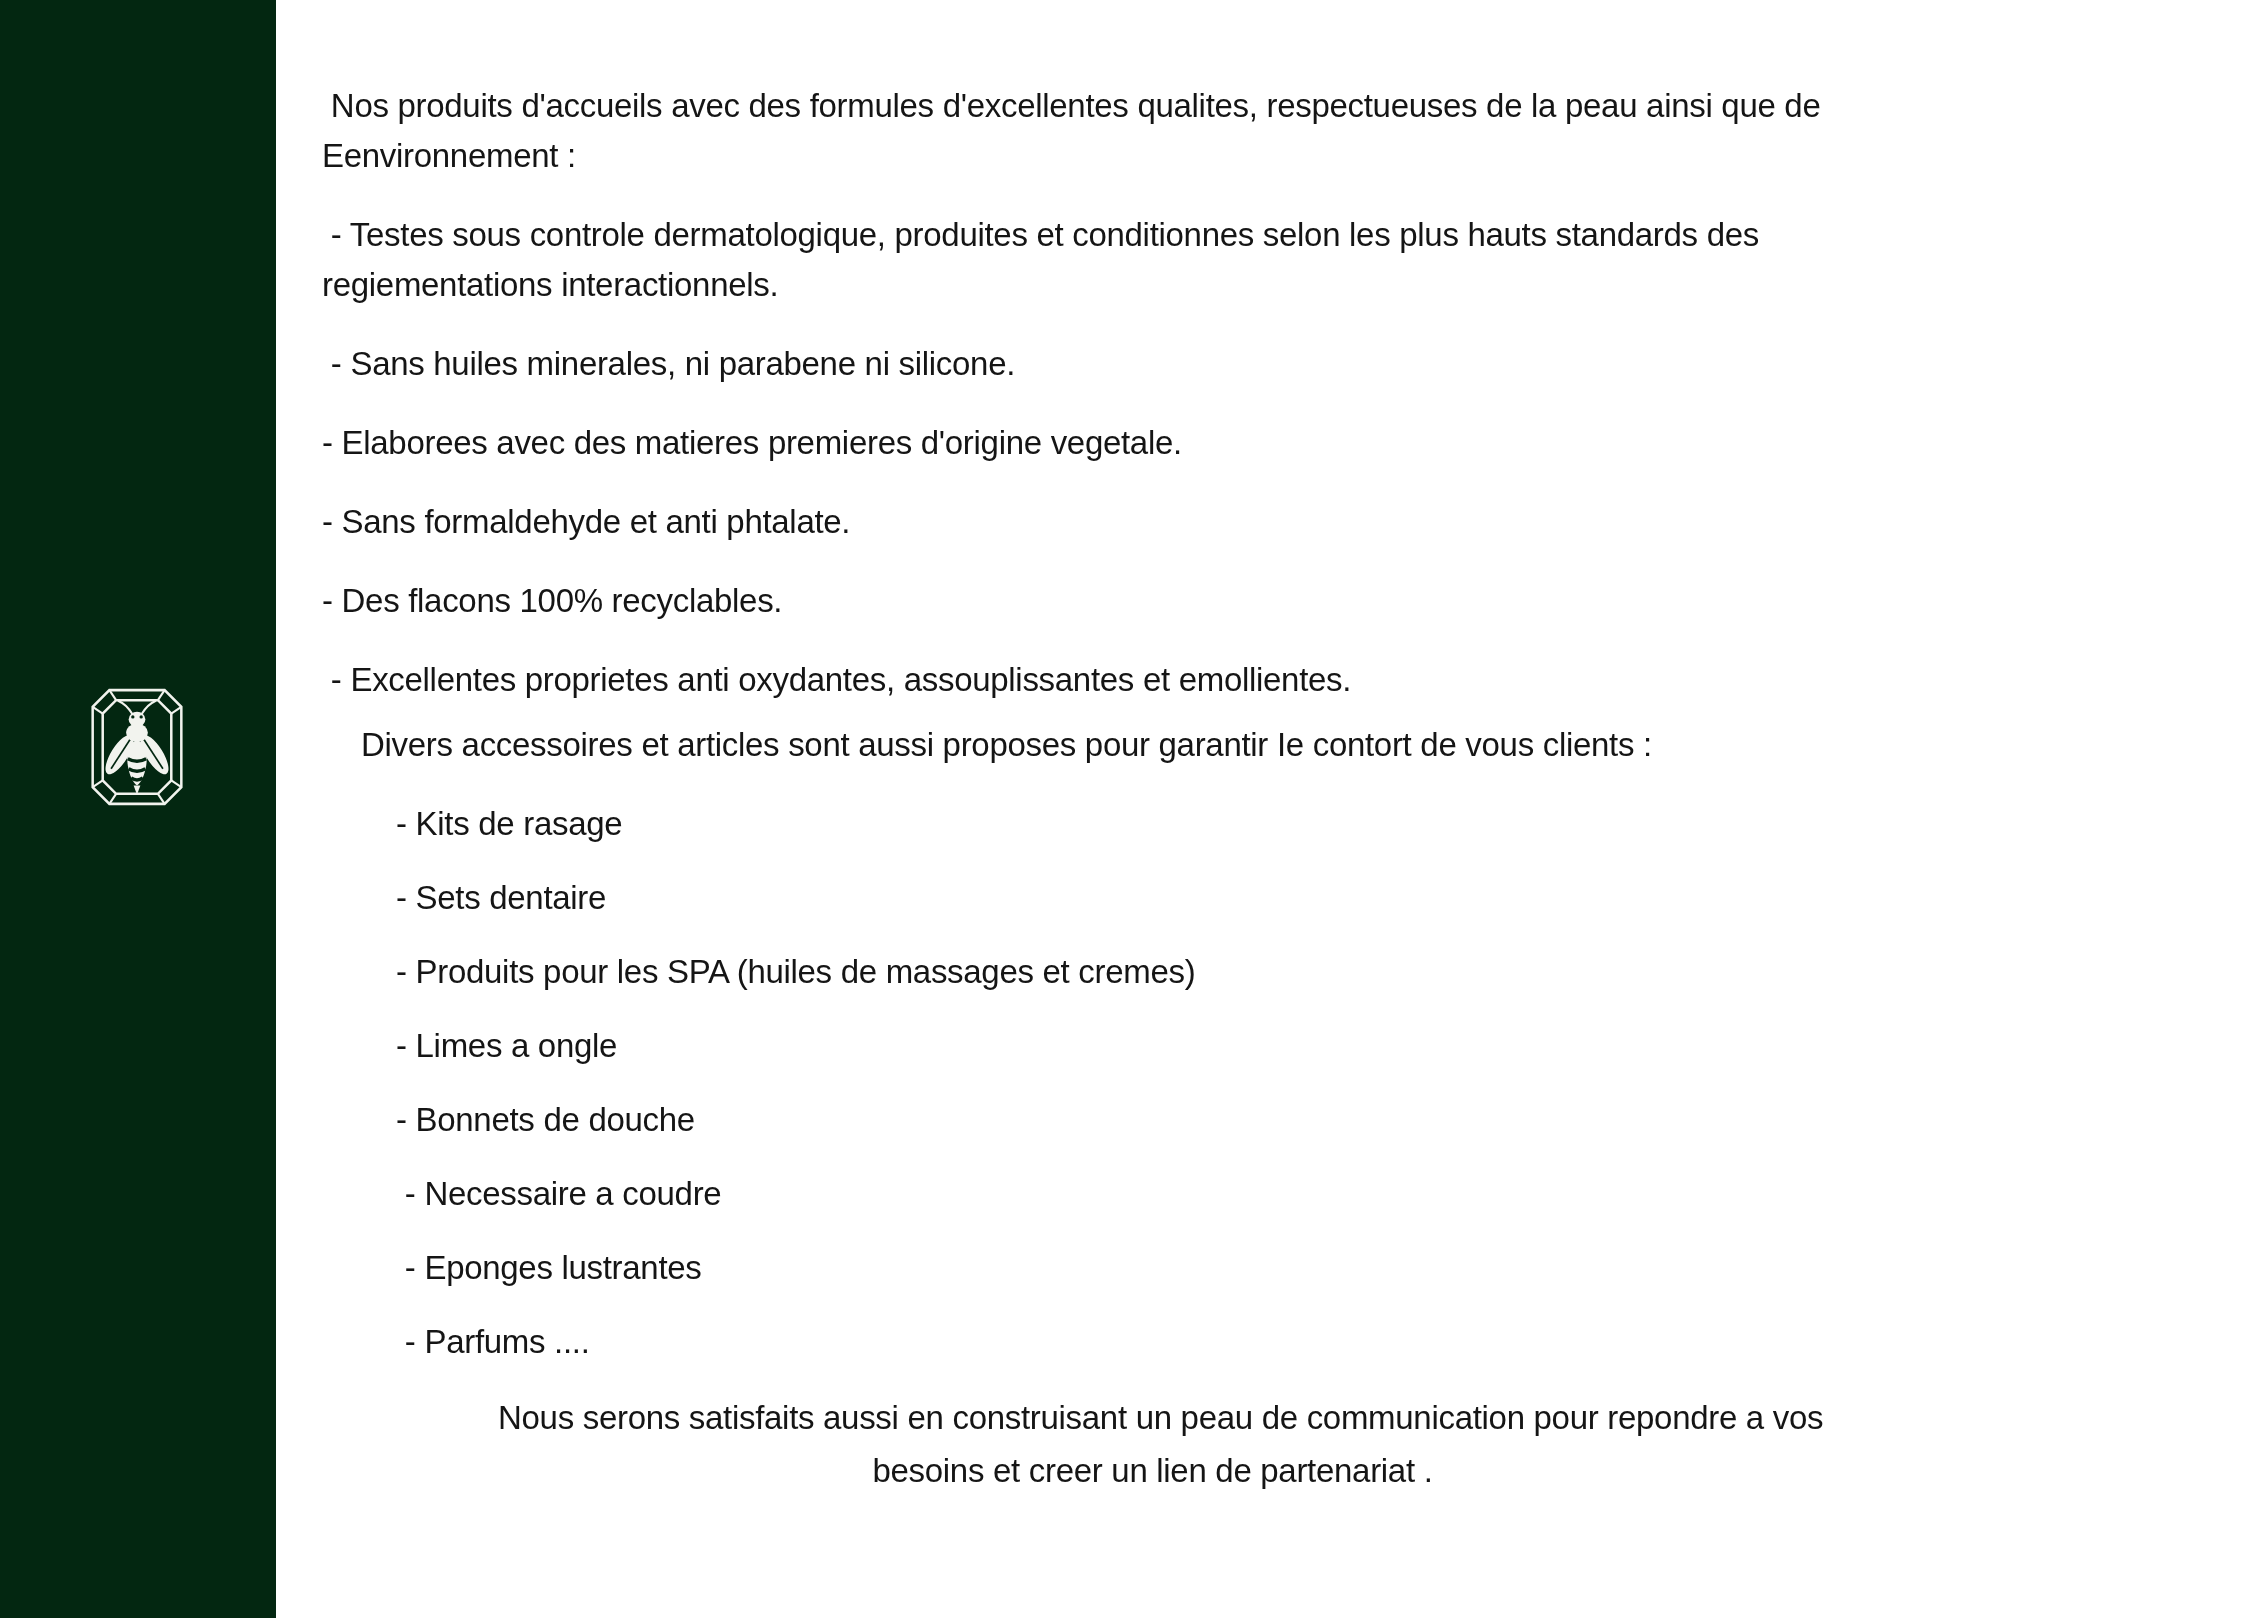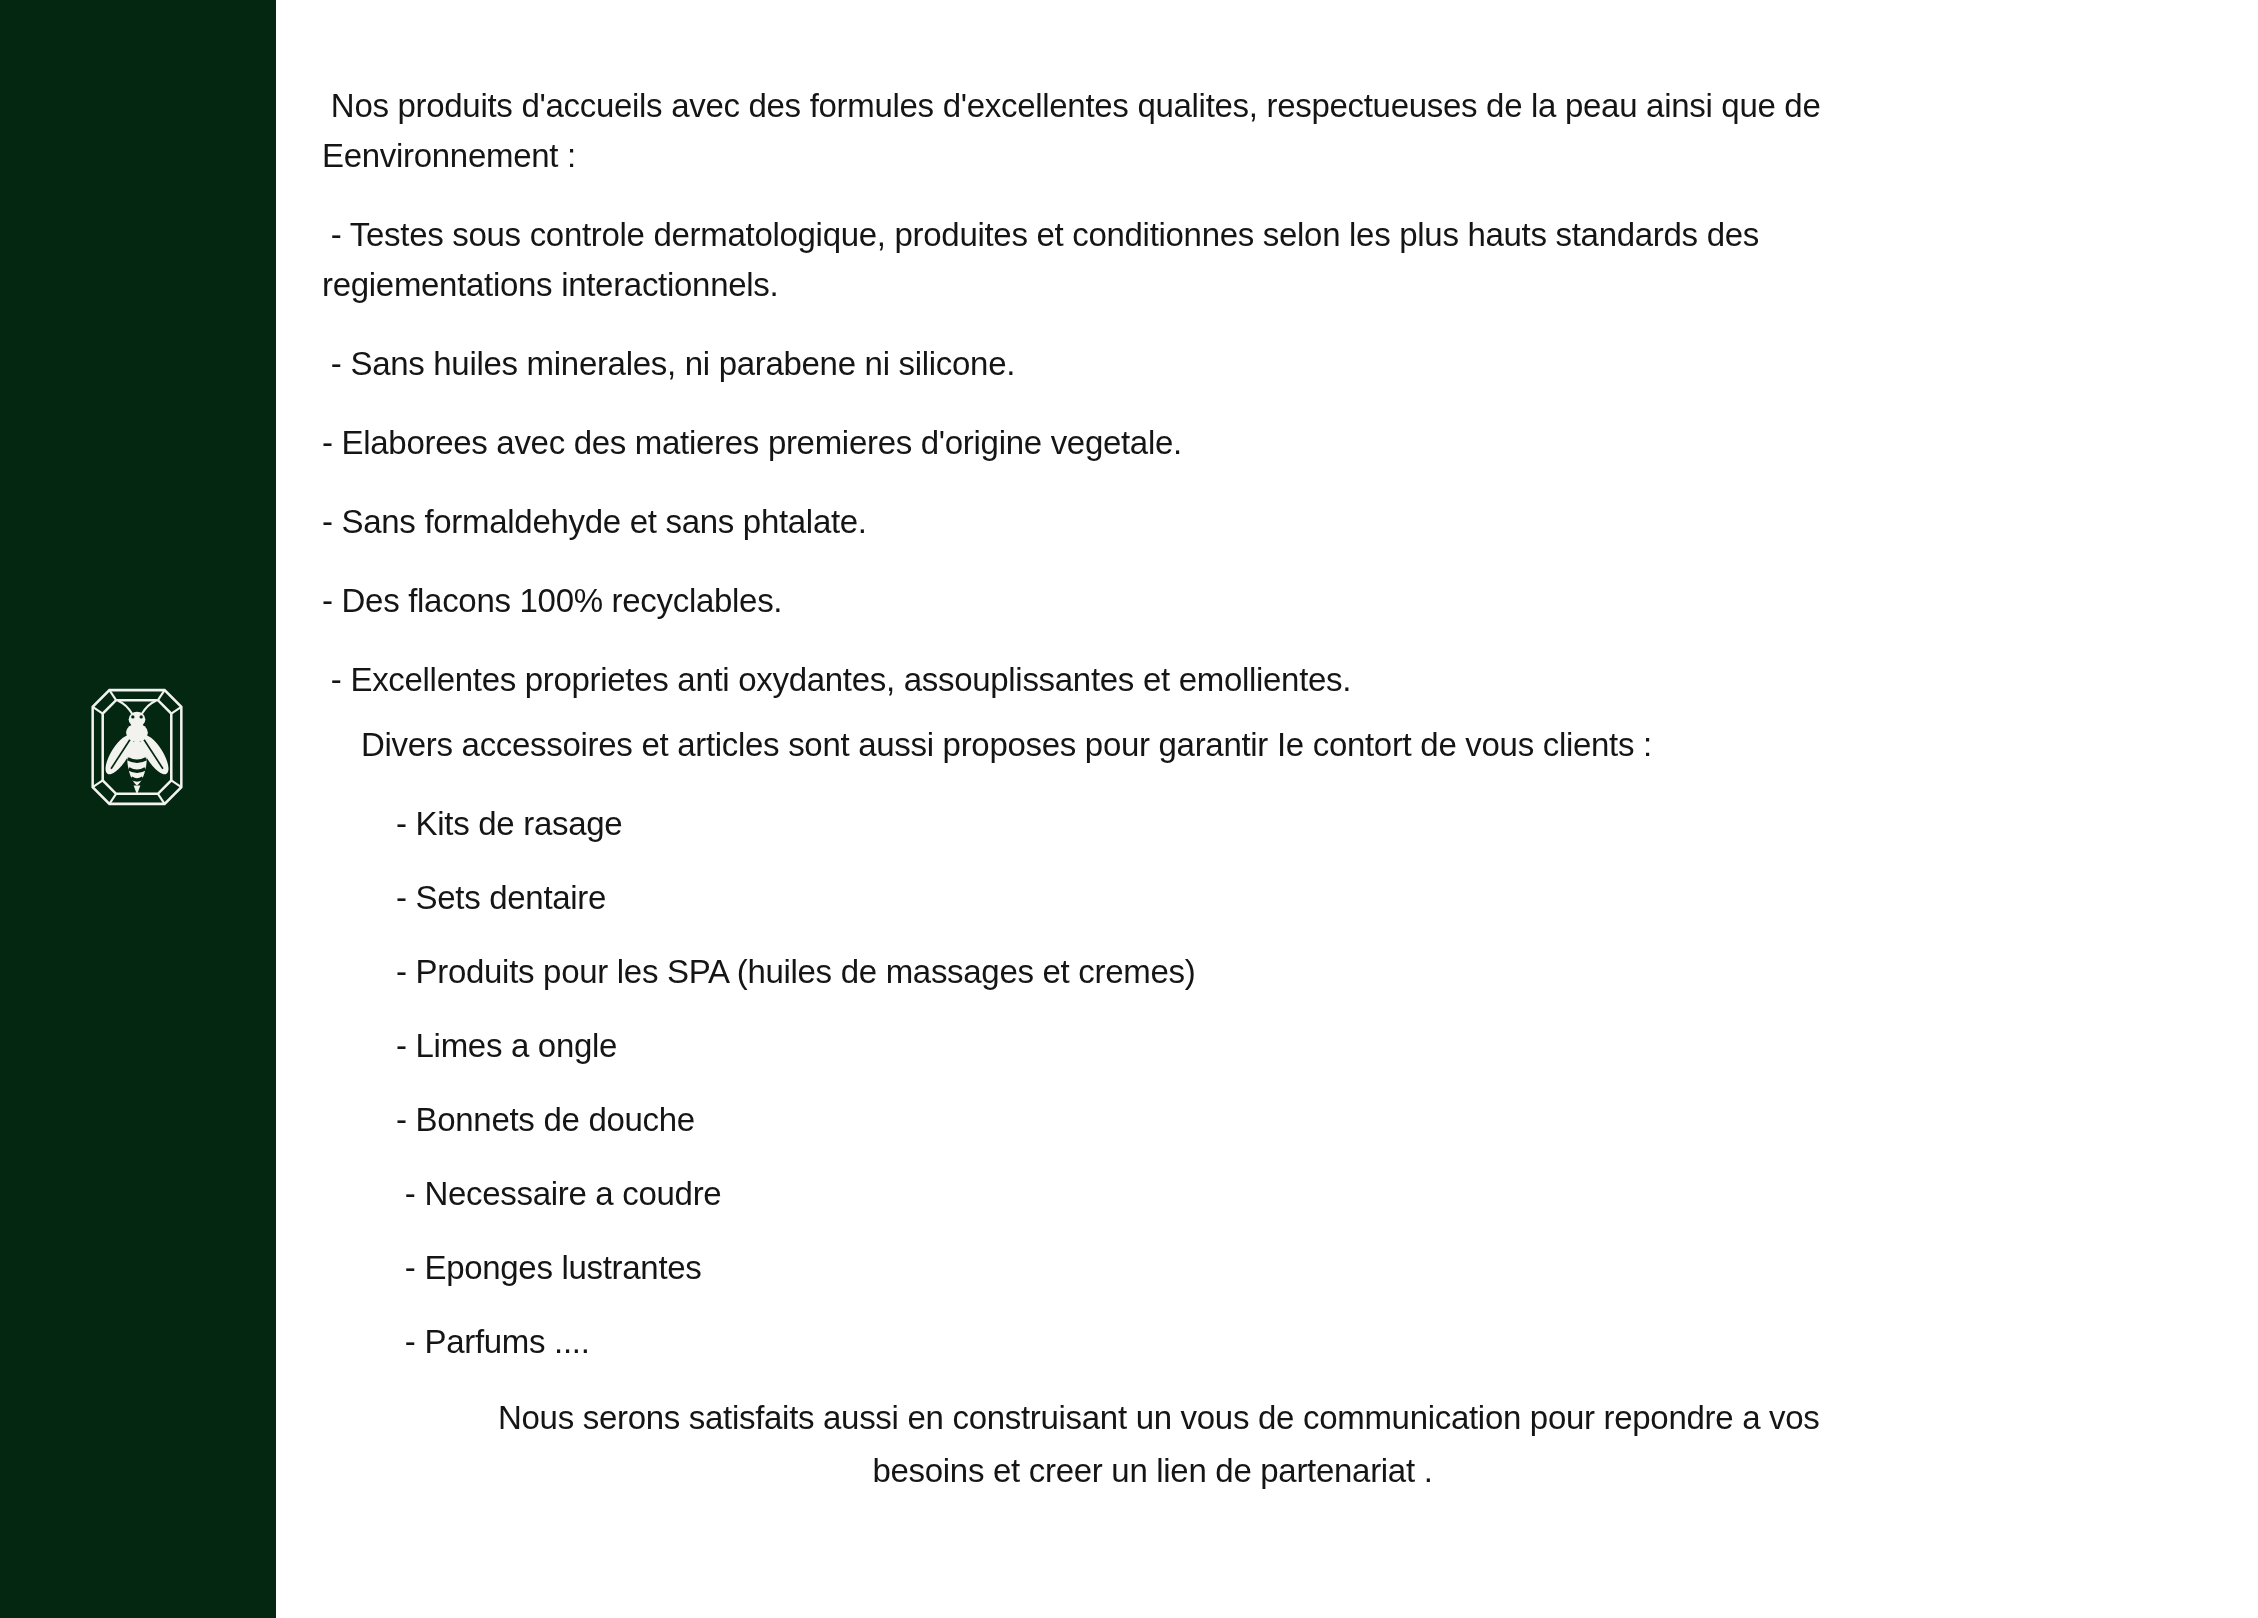--- a/index.html
+++ b/index.html
@@ -127,21 +127,21 @@
 
   <div class="para">
     <div class="line"> - Sans huiles minerales, ni parabene ni silicone.</div>
   </div>
 
   <div class="para">
     <div class="line">- Elaborees avec des matieres premieres d'origine vegetale.</div>
   </div>
 
   <div class="para">
-    <div class="line">- Sans formaldehyde et sans phtalate.</div>
+    <div class="line">- Sans formaldehyde et anti phtalate.</div>
   </div>
 
   <div class="para">
     <div class="line">- Des flacons 100% recyclables.</div>
   </div>
 
   <div class="para">
     <div class="line"> - Excellentes proprietes anti oxydantes, assouplissantes et emollientes.</div>
   </div>
 
@@ -154,18 +154,18 @@
     <div class="item">- Sets dentaire</div>
     <div class="item">- Produits pour les SPA (huiles de massages et cremes)</div>
     <div class="item">- Limes a ongle</div>
     <div class="item gap-top">- Bonnets de douche</div>
     <div class="item"> - Necessaire a coudre</div>
     <div class="item"> - Eponges lustrantes</div>
     <div class="item"> - Parfums ....</div>
   </div>
 
   <div class="para closing">
-    <div class="line">Nous serons satisfaits aussi en construisant un vous de communication pour repondre a vos</div>
+    <div class="line">Nous serons satisfaits aussi en construisant un peau de communication pour repondre a vos</div>
     <div class="line">besoins et creer un lien de partenariat .</div>
   </div>
 
 </div>
 
 
 </body></html>

